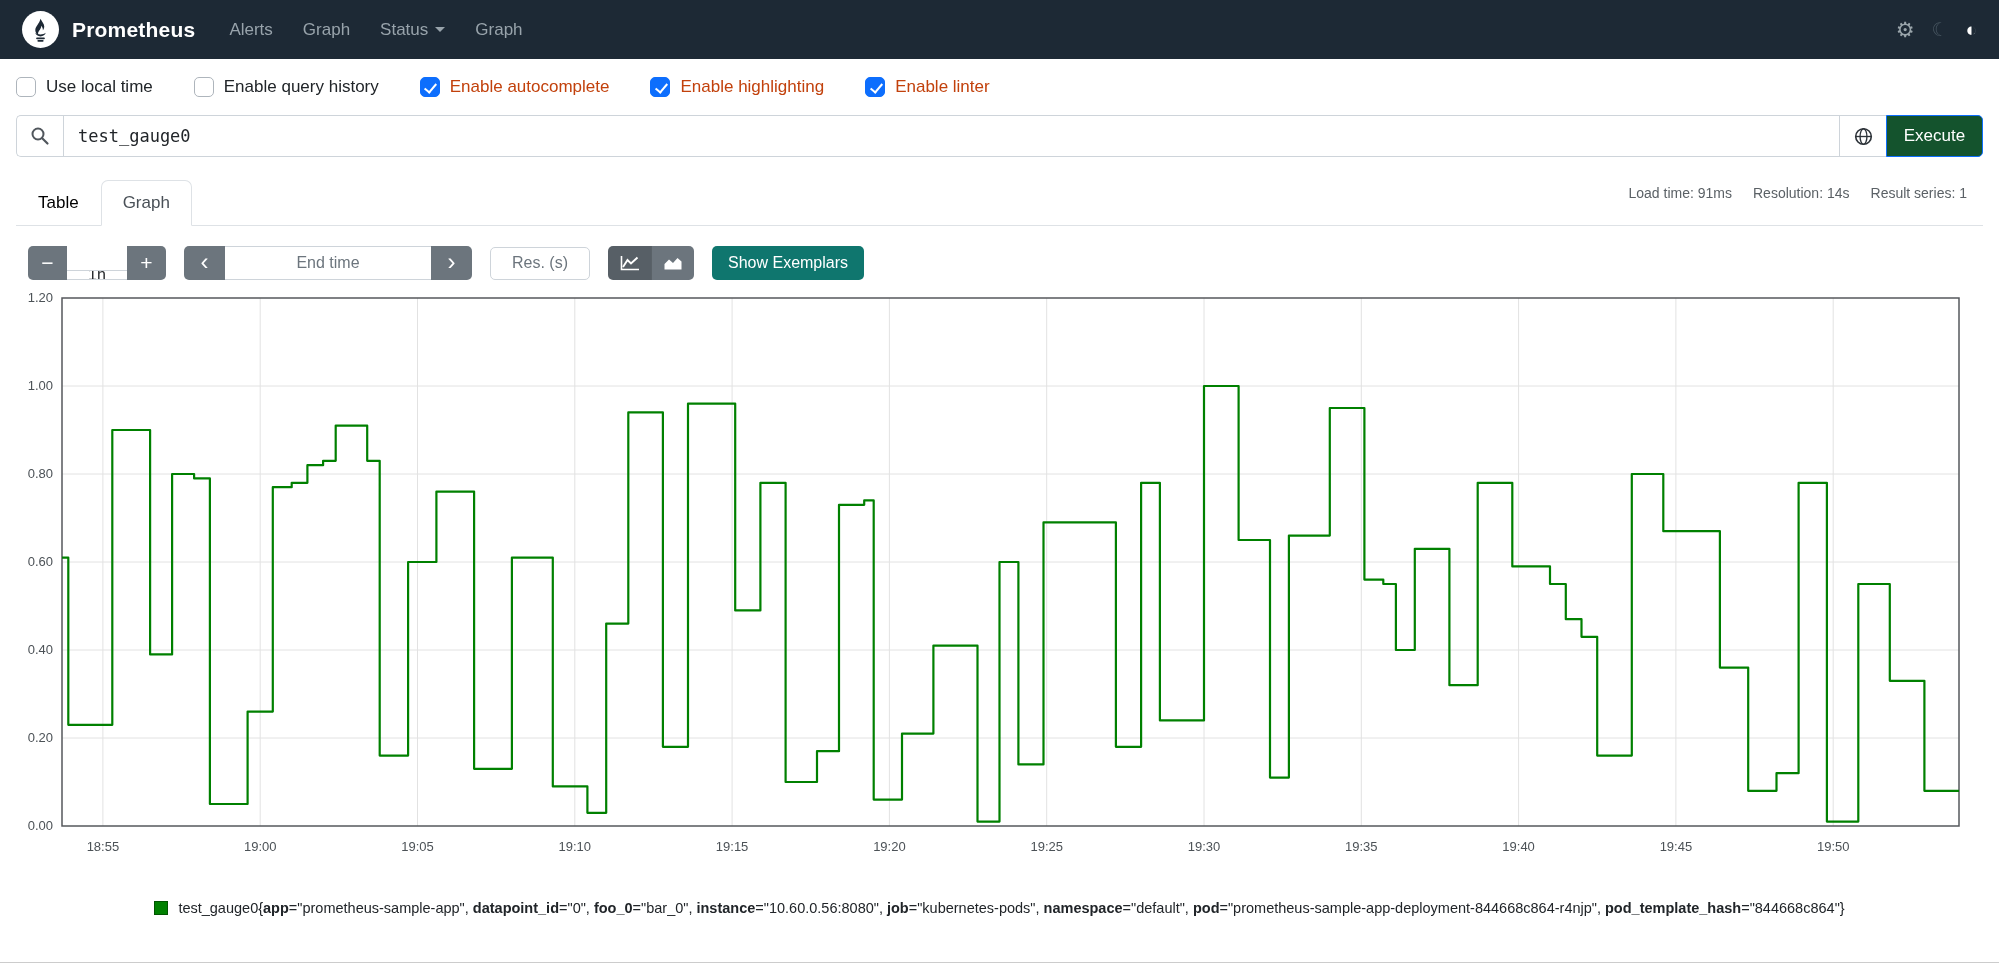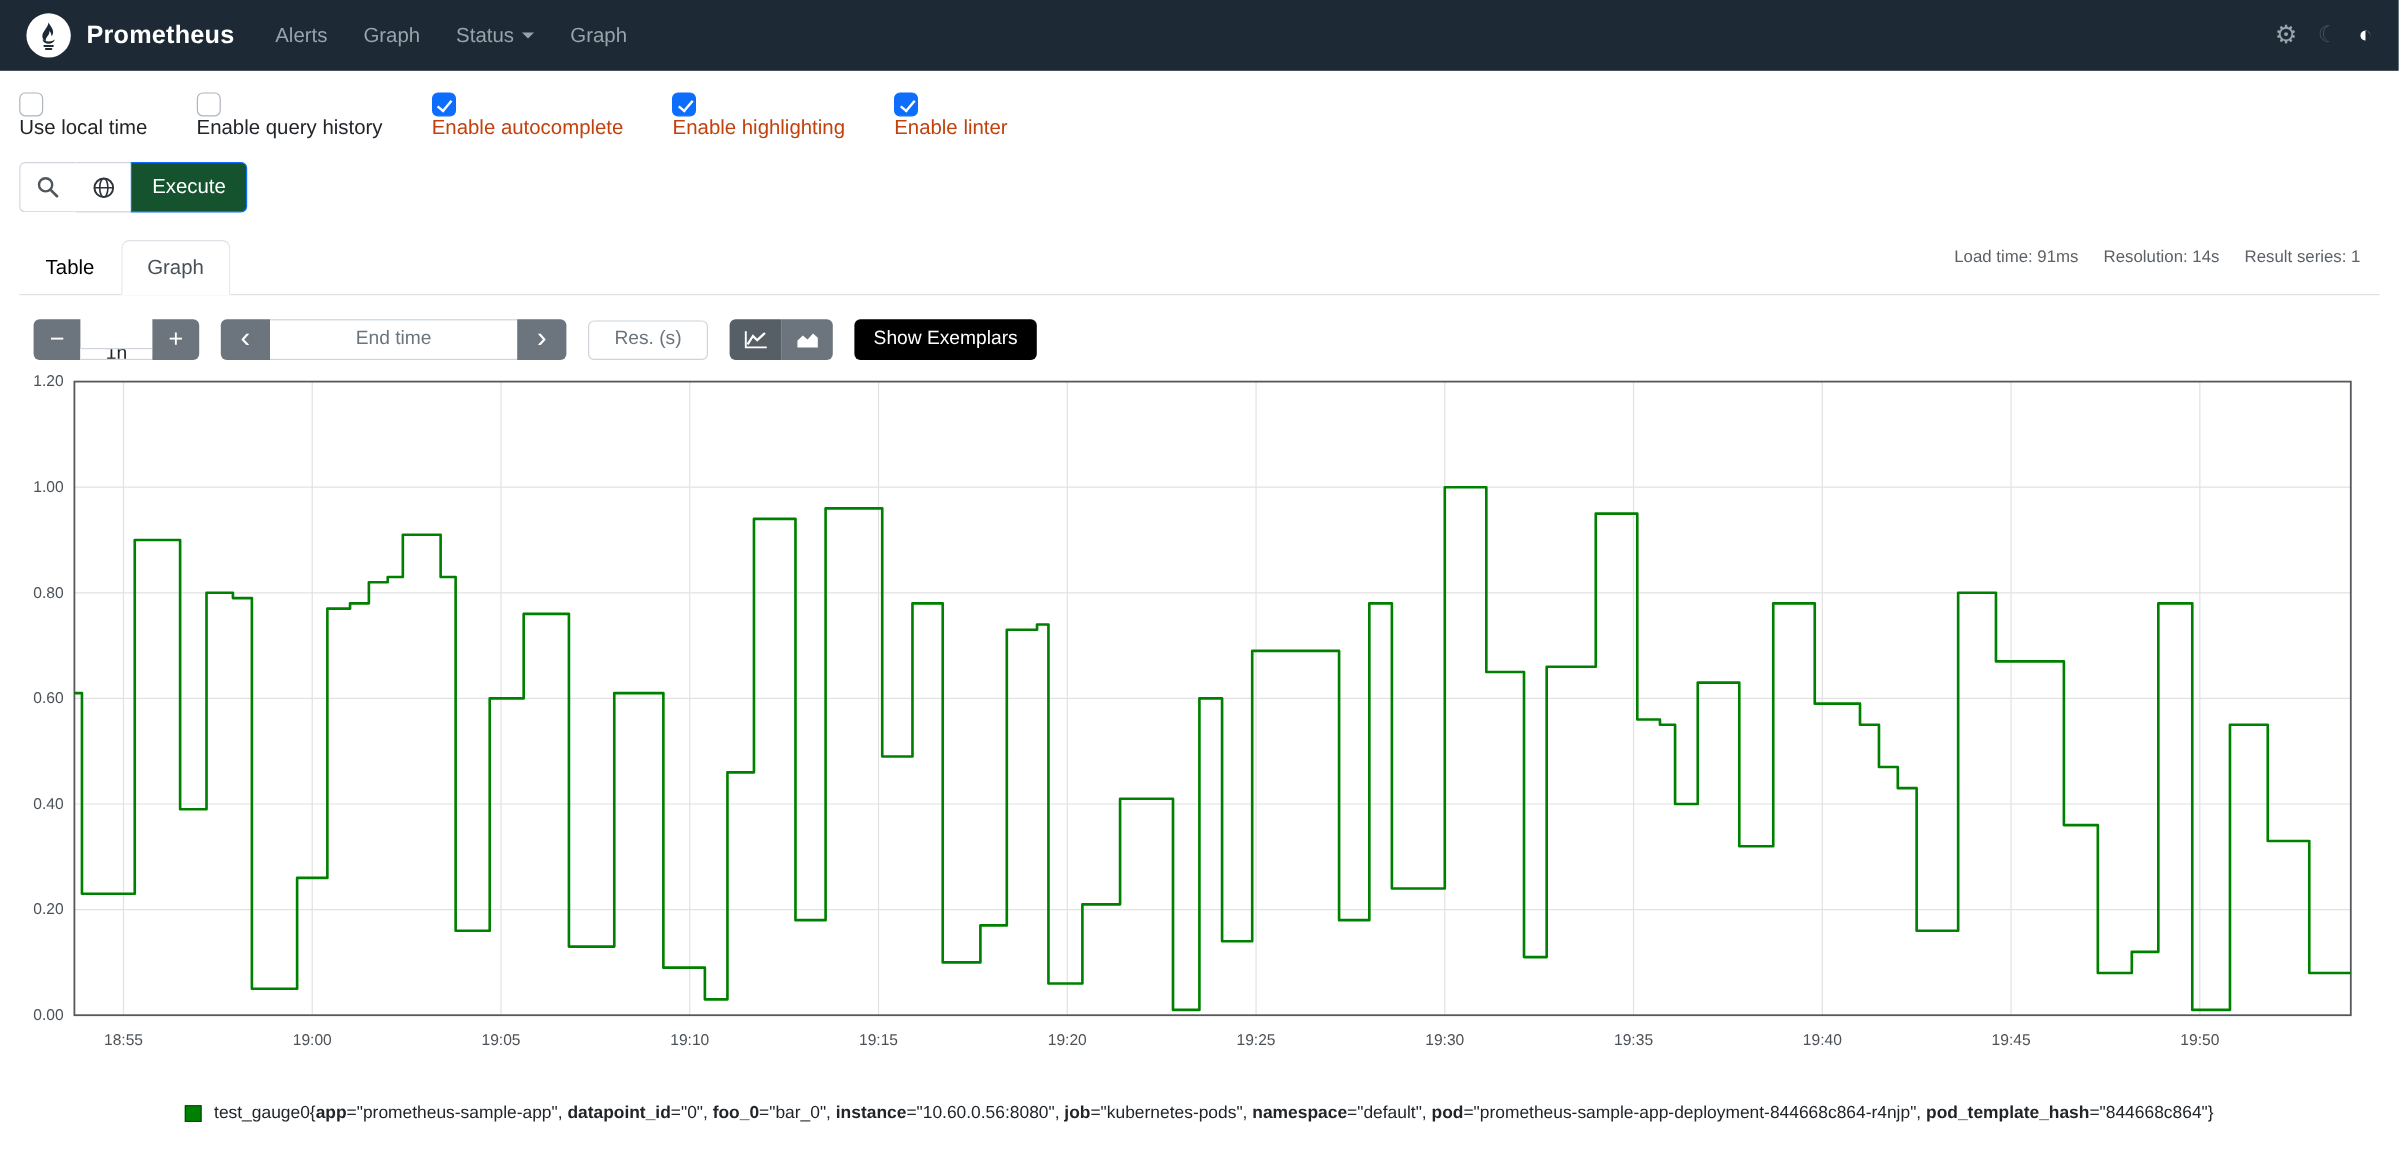--- a/index.html
+++ b/index.html
@@ -36,21 +36,21 @@
   .nav-right { margin-left:auto; display:flex; align-items:center; gap:17px; }
   .nav-icon { font-size:19px; line-height:1; cursor:pointer; }
   .icon-gear { color:#9aa5ab; font-size:21px; }
   .icon-moon { color:#46545f; }
   .icon-contrast { color:#ffffff; }
   
   .options-row {
     display:flex; align-items:center; gap:41px;
     padding:18px 16px 14px 16px;
   }
-  .opt { display:flex; align-items:flex-start; font-size:17px; cursor:pointer;flex-direction:column; }
+  .opt { display:flex; align-items:flex-start; font-size:17px; cursor:pointer; }
   .cb {
     width:20px; height:20px; border-radius:5px;
     border:1px solid #aeb5bc; background:#fff;
     margin-right:10px; position:relative; flex-shrink:0;
   }
   .opt.checked .cb { background:#0d6efd; border-color:#0d6efd; }
   .opt.checked .cb::after {
     content:""; position:absolute; left:6.5px; top:2.5px;
     width:5px; height:10px;
     border-right:2.4px solid #fff; border-bottom:2.4px solid #fff;
@@ -111,21 +111,21 @@
   }
   .res-input {
     width:100px; height:33px; border:1px solid #ced4da; border-radius:5px;
     text-align:center; font-size:16px; font-family:inherit; outline:none;
   }
   input::placeholder { color:#6c757d; opacity:1; }
   .btn-charttype { width:43px; }
   .ct-line { background:#575f66; border-radius:5px 0 0 5px; }
   .ct-stacked { background:#6c757d; border-radius:0 5px 5px 0; border-left:1px solid #5a6268; }
   .exemplars-btn {
-    height:34px; padding:0 16px; background:#000000; border:none; border-radius:5px;
+    height:34px; padding:0 16px; background:#0f766e; border:none; border-radius:5px;
     color:#fff; font-size:16px; font-family:inherit; cursor:pointer;
   }
   
   .chart-wrap { margin:0 14px; }
   #graph-svg { display:block; width:1971px; height:600px; cursor:crosshair; }
   .grid { stroke:#e2e2e2; stroke-width:1; }
   .frame { fill:none; stroke:#55585c; stroke-width:1.5; }
   .ylab { font-family:"Liberation Sans",sans-serif; font-size:13px; fill:#4c5257; text-anchor:end; }
   .xlab { font-family:"Liberation Sans",sans-serif; font-size:13px; fill:#4c5257; text-anchor:middle; }
   .series { fill:none; stroke-width:2.2; stroke-linejoin:round; }
@@ -196,20 +196,21 @@
   </label>
 </div>
 
 <div class="query-row">
   <span class="addon addon-search">
     <svg width="20" height="20" viewBox="0 0 20 20">
       <circle cx="8" cy="8" r="5.5" fill="none" stroke="#50565c" stroke-width="2"></circle>
       <line x1="12.2" y1="12.2" x2="17.5" y2="17.5" stroke="#50565c" stroke-width="2.2" stroke-linecap="round"></line>
     </svg>
   </span>
+  <input class="query-input" type="text" spellcheck="false" value="test_gauge0" style="">
   <span class="addon addon-globe">
     <svg width="19" height="19" viewBox="0 0 20 20">
       <circle cx="10" cy="10" r="8.2" fill="none" stroke="#2d3339" stroke-width="1.7"></circle>
       <ellipse cx="10" cy="10" rx="3.6" ry="8.2" fill="none" stroke="#2d3339" stroke-width="1.4"></ellipse>
       <line x1="1.8" y1="10" x2="18.2" y2="10" stroke="#2d3339" stroke-width="1.4"></line>
     </svg>
   </span>
   <button class="execute-btn">Execute</button>
 </div>
 

